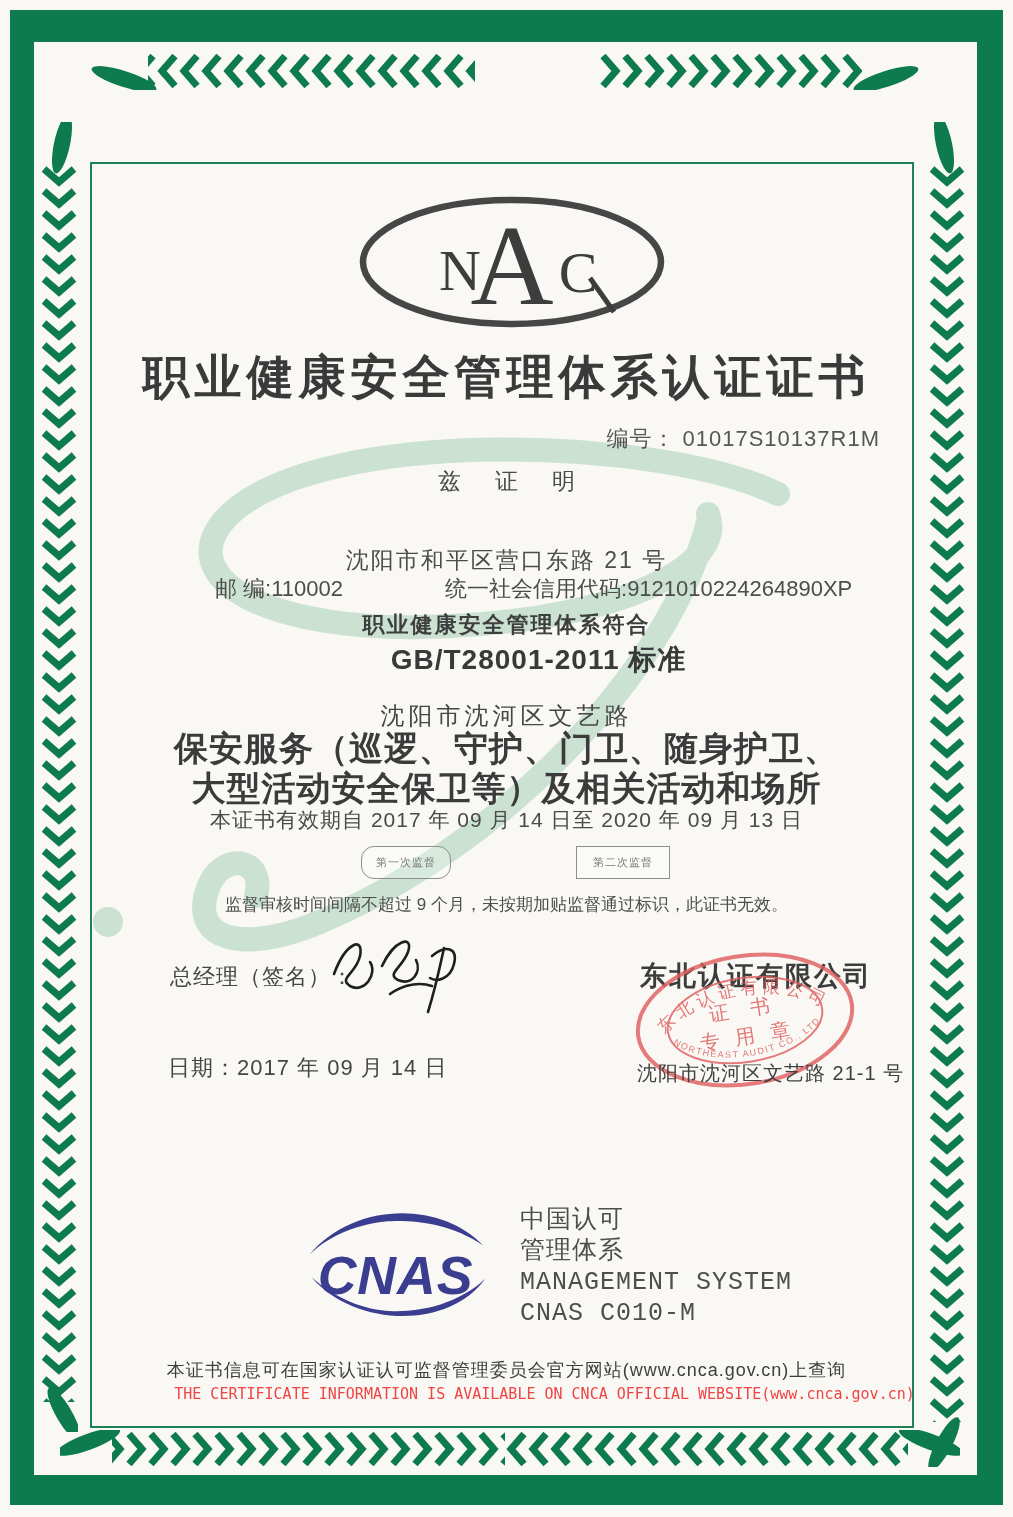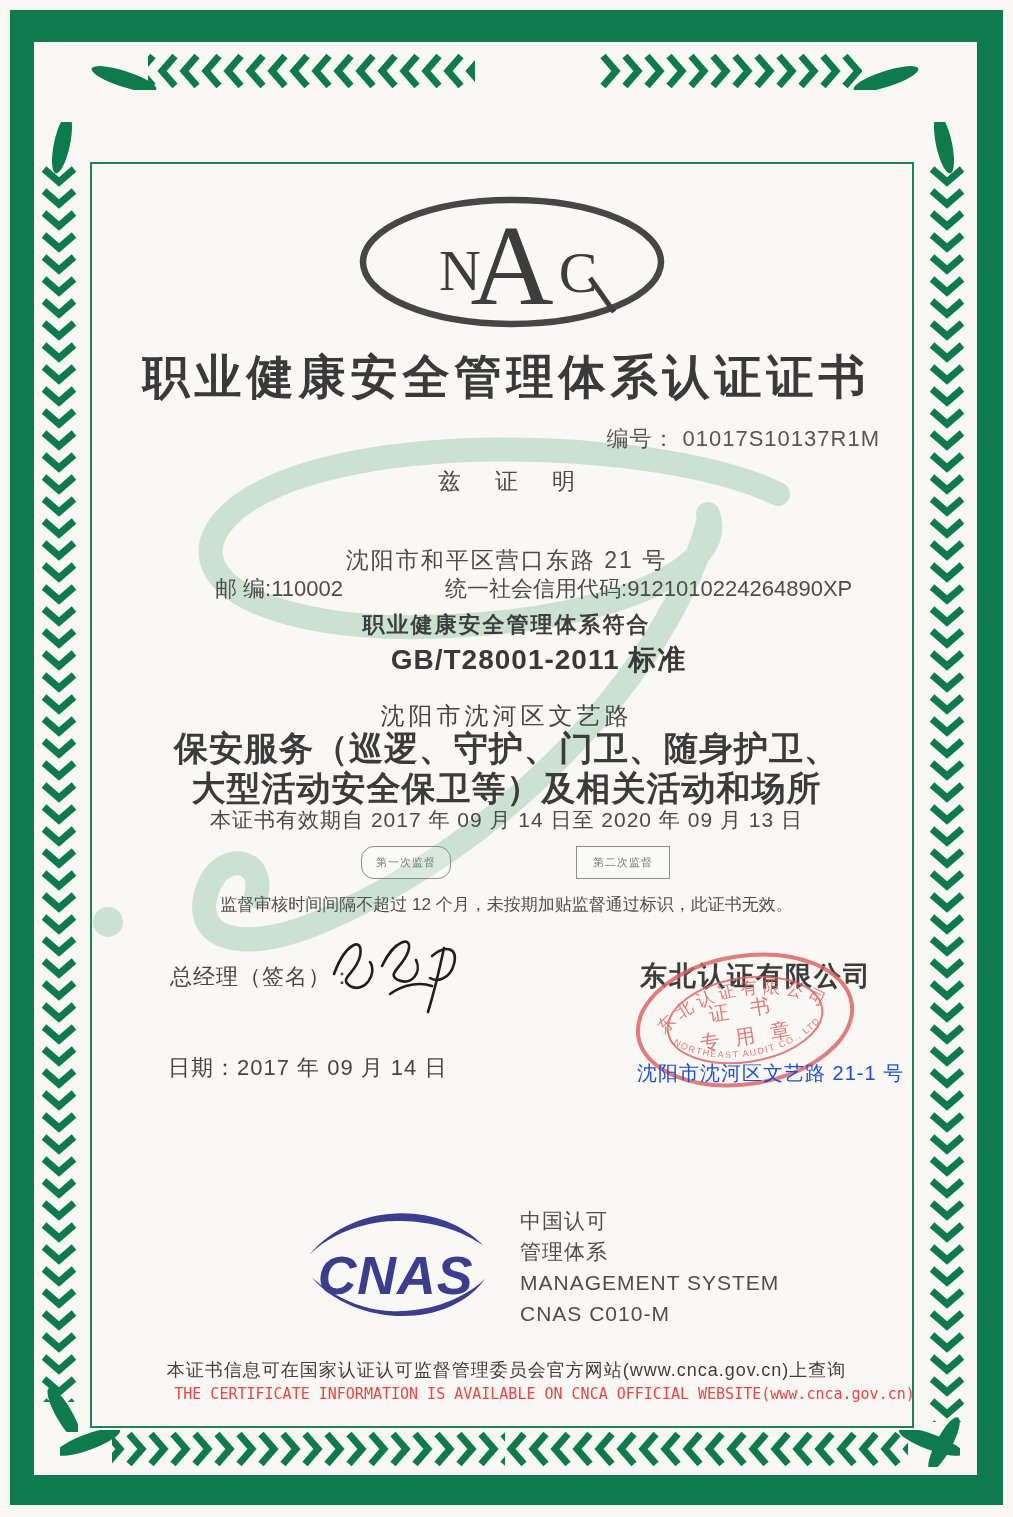--- a/index.html
+++ b/index.html
@@ -40,22 +40,22 @@
     position:absolute;top:846px;height:31px;border:1px solid #8f8f8f;
     display:flex;align-items:center;justify-content:center;
     font-size:11px;color:#7a7a7a;letter-spacing:1px;background:rgba(255,255,255,.25);
   }
   .supbox1{left:361px;width:88px;border-radius:13px;}
   .supbox2{left:576px;width:92px;}
   .note{top:893px;font-size:17px;color:#4e4e4e;}
   .signer{position:absolute;left:170px;top:962px;font-size:22px;color:#454545;letter-spacing:1px;}
   .issuer{position:absolute;left:640px;top:958px;font-size:27px;font-weight:600;letter-spacing:2px;color:#3c3c3c;}
   .daterow{position:absolute;left:168px;top:1053px;font-size:22px;color:#454545;letter-spacing:1px;}
-  .issueraddr{position:absolute;left:637px;top:1060px;font-size:20px;color:#1d4ed8;letter-spacing:1px;}
-  .cnastext{position:absolute;left:520px;top:1205px;font-size:21px;color:#4e4e4e;line-height:31px;letter-spacing:1px;}
+  .issueraddr{position:absolute;left:637px;top:1060px;font-size:20px;color:#404040;letter-spacing:1px;}
+  .cnastext{position:absolute;left:520px;top:1205px;font-size:25px;color:#4e4e4e;line-height:31px;letter-spacing:1px;font-family:Liberation Mono, monospace;}
   .footer-cn{top:1358px;font-size:18px;color:#3e3e3e;letter-spacing:1px;}
   .footer-en{top:1385px;font-size:15px;color:#ef4444;font-family:"DejaVu Sans Mono", monospace;padding-left:38px;}
   svg{display:block;}
   .abs{position:absolute;}
 </style>
 </head>
 <body>
 
 <div class="page">
 
@@ -143,21 +143,21 @@
   <div class="cx scopeintro">沈阳市沈河区文艺路</div>
   <div class="cx scope">
     <div>保安服务（巡逻、守护、门卫、随身护卫、</div>
     <div>大型活动安全保卫等）及相关活动和场所</div>
   </div>
   <div class="cx validity">本证书有效期自 2017 年 09 月 14 日至 2020 年 09 月 13 日</div>
 
   <div class="supbox supbox1">第一次监督</div>
   <div class="supbox supbox2">第二次监督</div>
 
-  <div class="cx note">监督审核时间间隔不超过 12 个月，未按期加贴监督通过标识，此证书无效。</div>
+  <div class="cx note">监督审核时间间隔不超过 9 个月，未按期加贴监督通过标识，此证书无效。</div>
 
   <div class="signer">总经理（签名）：</div>
 
   <svg class="abs" style="left:320px;top:922px;" width="150" height="100" viewBox="0 0 150 100">
     <g fill="none" stroke="#1f1f1f" stroke-width="2.6" stroke-linecap="round">
       <path d="M14,52 C26,20 44,14 40,34 C36,52 18,56 30,64 C44,72 58,52 50,40"></path>
       <path d="M62,44 C74,18 94,12 88,30 C82,46 66,52 78,58 C92,64 102,50 96,38"></path>
       <path d="M70,72 C84,62 100,60 112,64"></path>
       <path d="M124,26 C120,44 116,64 108,90"></path>
       <path d="M112,34 C126,22 138,26 134,42 C130,58 116,60 110,56"></path>

